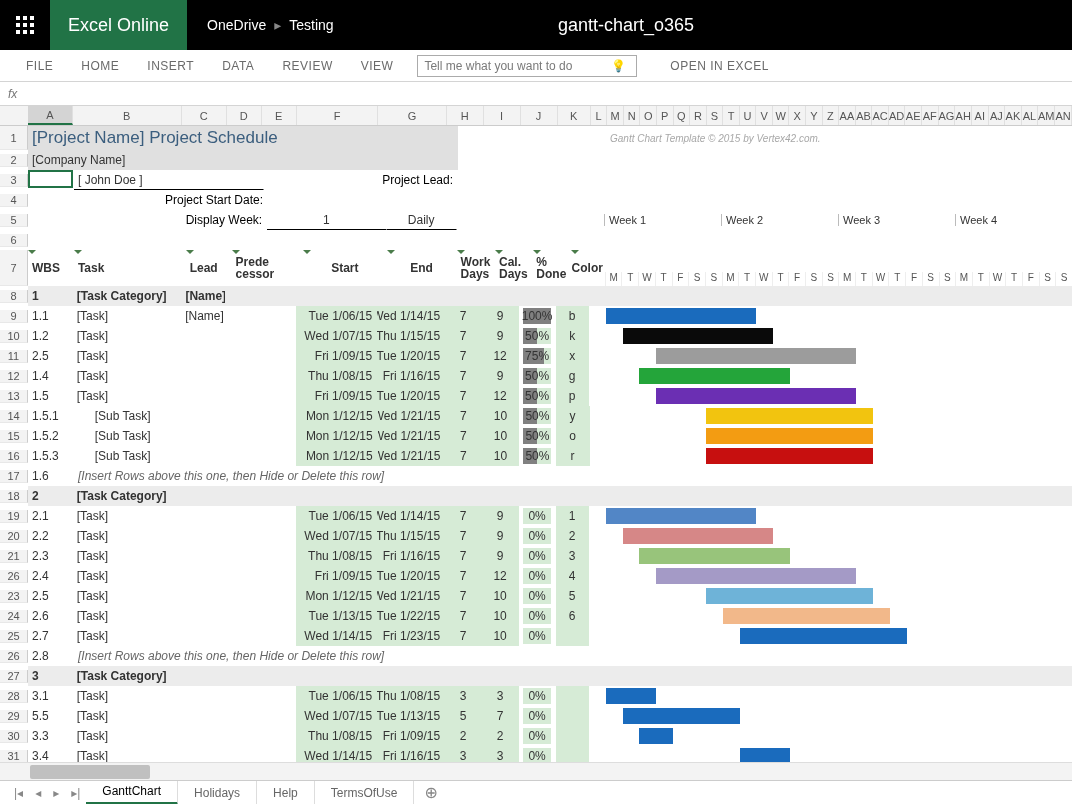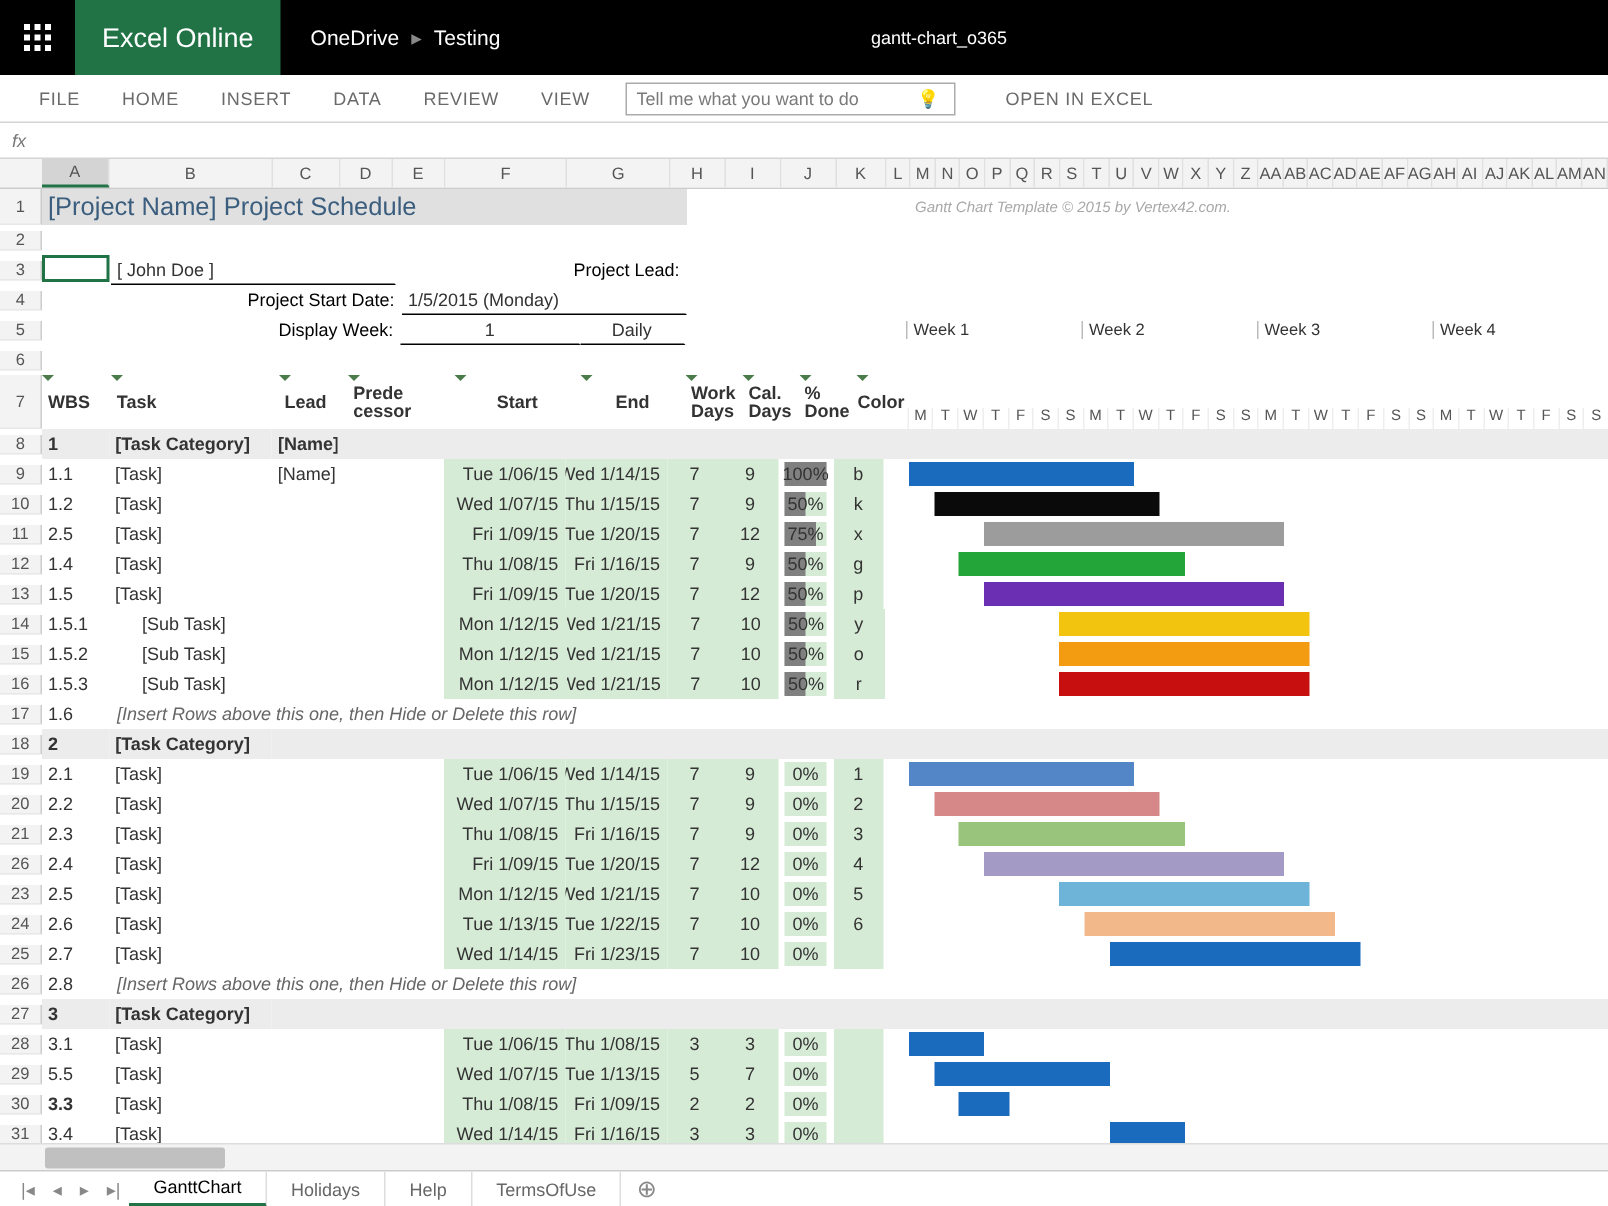--- a/index.html
+++ b/index.html
@@ -4,21 +4,21 @@
 <style>
 *{box-sizing:border-box;margin:0;padding:0}
 body{font-family:"Segoe UI",Arial,sans-serif;font-size:12px;color:#333;background:#fff;overflow:hidden;width:1072px;height:804px;position:relative}
 
 .topbar{background:#000;height:50px;display:flex;align-items:center;color:#fff}
 .waffle{width:50px;height:50px;display:flex;align-items:center;justify-content:center;cursor:pointer}
 .waffle svg{fill:#fff}
 .brand{background:#217346;height:50px;display:flex;align-items:center;padding:0 18px;font-size:18px;font-weight:400}
 .crumb{padding:0 20px;display:flex;align-items:center;gap:8px;font-size:14px}
 .crumb .sep{color:#888}
-.docname{position:absolute;left:50%;transform:translateX(-50%);font-size:12px;padding-left:180px}
+.docname{position:absolute;left:50%;transform:translateX(-50%);font-size:18px;padding-left:180px}
 
 .ribbon{height:32px;border-bottom:1px solid #d4d4d4;display:flex;align-items:center;padding-left:12px;gap:0;font-size:12px;color:#6a6a6a}
 .ribbon .tab{padding:0 14px;height:32px;display:flex;align-items:center;cursor:pointer;letter-spacing:.5px}
 .ribbon .search{margin-left:10px;height:22px;border:1px solid #ababab;padding:0 6px;width:220px;display:flex;align-items:center;gap:6px;color:#7a7a7a;background:#fff}
 .ribbon .bulb{color:#f2c811;margin-left:-26px}
 .ribbon .open{margin-left:30px}
 
 .fxbar{height:24px;border-bottom:1px solid #d4d4d4;display:flex;align-items:center;padding-left:8px;color:#777;font-style:italic}
 
 .grid{position:relative;height:674px;overflow:hidden}
@@ -150,32 +150,32 @@
     </div>
   <div class="rows" id="rows">
       <div class="row" style="height: 24px;">
         <div class="rowhdr" style="height: 24px;">1</div>
         <div class="cell projtitle" style="width: 430px;">[Project Name] Project Schedule</div>
         <div class="cell " style="width: 148px;"></div>
         <div class="cell copynote" style="width: 400px;">Gantt Chart Template © 2015 by Vertex42.com.</div>
       </div>
       <div class="row">
         <div class="rowhdr">2</div>
+        <div class="cell compname" style="width: 430px;">[Company Name]</div>
       </div>
       <div class="row">
         <div class="rowhdr">3</div>
         <div class="cell " style="width: 46px;"></div>
         <div class="cell underline" style="width: 190px;">[ John Doe ]</div>
         <div class="cell lbl" style="width: 194px;">Project Lead:</div>
       </div>
       <div class="row">
         <div class="rowhdr">4</div>
         <div class="cell " style="width: 46px;"></div>
         <div class="cell lbl" style="width: 194px;">Project Start Date:</div>
-        <div class="cell underline" style="width: 190px;">1/5/2015 (Monday)</div>
       </div>
       <div class="row">
         <div class="rowhdr">5</div>
         <div class="cell " style="width: 46px;"></div>
         <div class="cell lbl" style="width: 194px;">Display Week:</div>
         <div class="cell underline c-ctr" style="width: 120px;">1</div>
         <div class="cell underline c-ctr" style="width: 70px;">Daily</div>
         <div class="cell " style="width: 148px;"></div>
         <div class="weekstrip">
           <div class="weekcell">Week 1</div>
@@ -617,21 +617,21 @@
             <div class="progtxt">0%</div>
           </div>
         </div>
         <div class="cell greencell c-ctr" style="width: 34px;"></div>
         <div style="position: relative; height: 20px; width: 500px;">
           <div class="bar" style="left: 33.4px; width: 116.9px; top: 2px; background: rgb(26, 107, 189);"></div>
         </div>
       </div>
       <div class="row">
         <div class="rowhdr">30</div>
-        <div class="cell " style="width: 46px; font-weight: bold;">3.3</div>
+        <div class="cell " style="width: 46px;">3.3</div>
         <div class="cell " style="width: 112px; padding-left: 4px;">[Task]</div>
         <div class="cell " style="width: 46px;"></div>
         <div class="cell " style="width: 72px;"></div>
         <div class="cell greencell c-ra" style="width: 84px;">Thu 1/08/15</div>
         <div class="cell greencell c-ra" style="width: 70px;">Fri 1/09/15</div>
         <div class="cell greencell c-ctr" style="width: 38px;">2</div>
         <div class="cell greencell c-ctr" style="width: 38px;">2</div>
         <div class="cell c-ctr" style="width: 38px;">
           <div class="progwrap">
             <div class="progbar" style="width: 0%;"></div>

